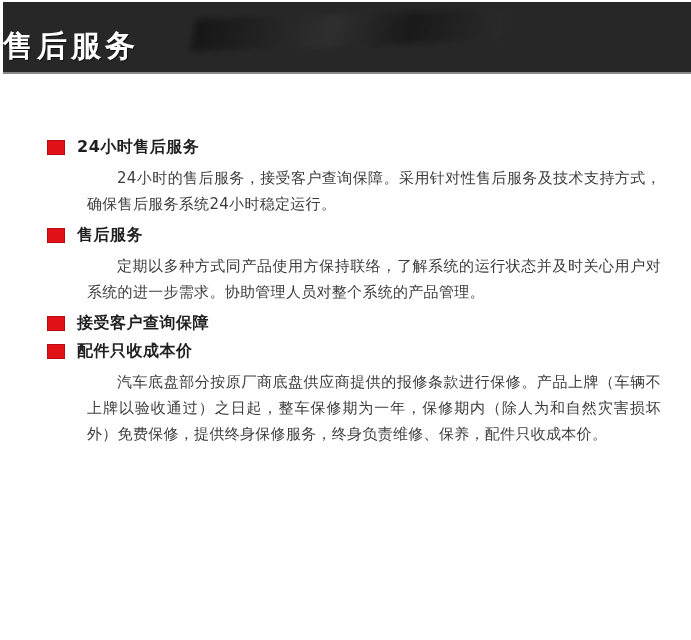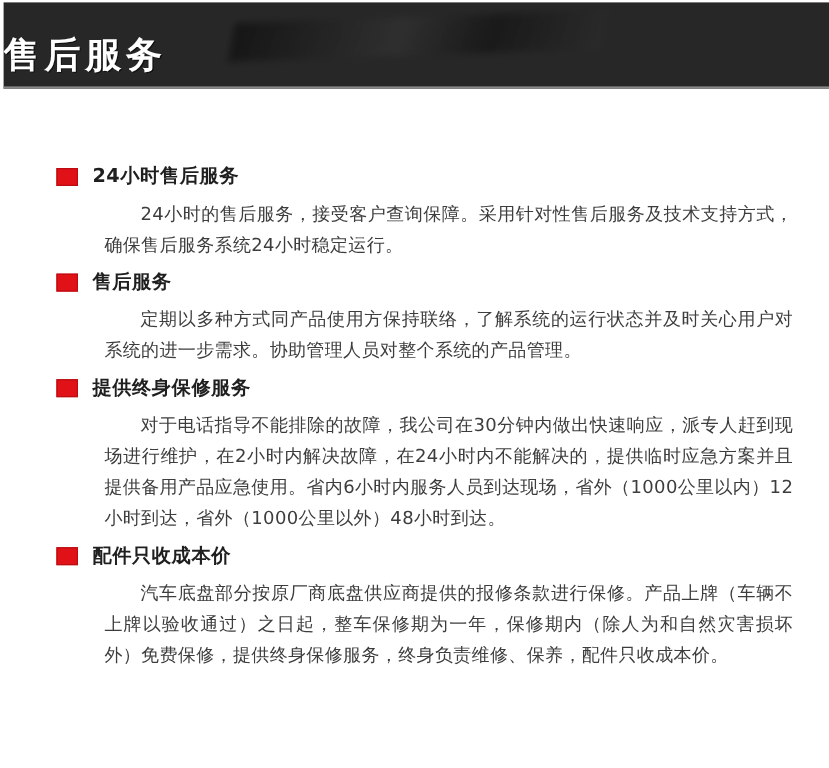--- a/index.html
+++ b/index.html
@@ -114,23 +114,22 @@
     <div class="section-heading">
       <span class="bullet"></span>
       <span class="heading-text">售后服务</span>
     </div>
     <p class="para">定期以多种方式同产品使用方保持联络，了解系统的运行状态并及时关心用户对系统的进一步需求。协助管理人员对整个系统的产品管理。</p>
   </div>
 
   <div class="section">
     <div class="section-heading">
       <span class="bullet"></span>
-      <span class="heading-text">提供终身保修服务</span>
+      <span class="heading-text">接受客户查询保障</span>
     </div>
-    <p class="para">对于电话指导不能排除的故障，我公司在30分钟内做出快速响应，派专人赶到现场进行维护，在2小时内解决故障，在24小时内不能解决的，提供临时应急方案并且提供备用产品应急使用。省内6小时内服务人员到达现场，省外（1000公里以内）12小时到达，省外（1000公里以外）48小时到达。</p>
   </div>
 
   <div class="section">
     <div class="section-heading">
       <span class="bullet"></span>
       <span class="heading-text">配件只收成本价</span>
     </div>
     <p class="para">汽车底盘部分按原厂商底盘供应商提供的报修条款进行保修。产品上牌（车辆不上牌以验收通过）之日起，整车保修期为一年，保修期内（除人为和自然灾害损坏外）免费保修，提供终身保修服务，终身负责维修、保养，配件只收成本价。</p>
   </div>
 

